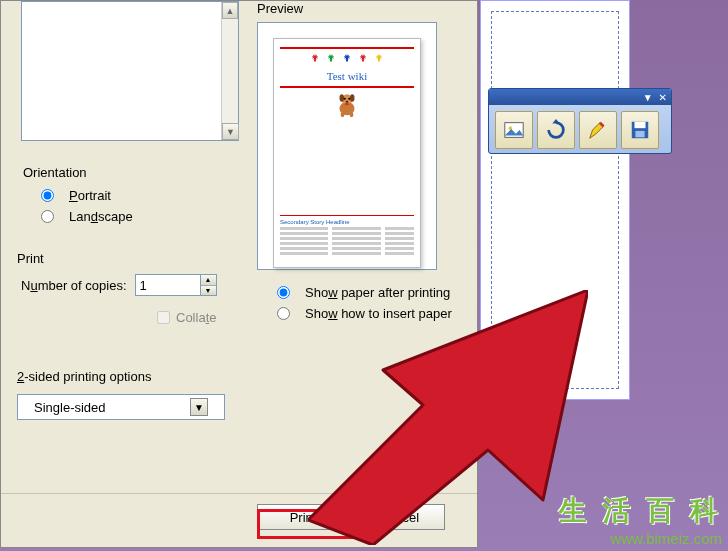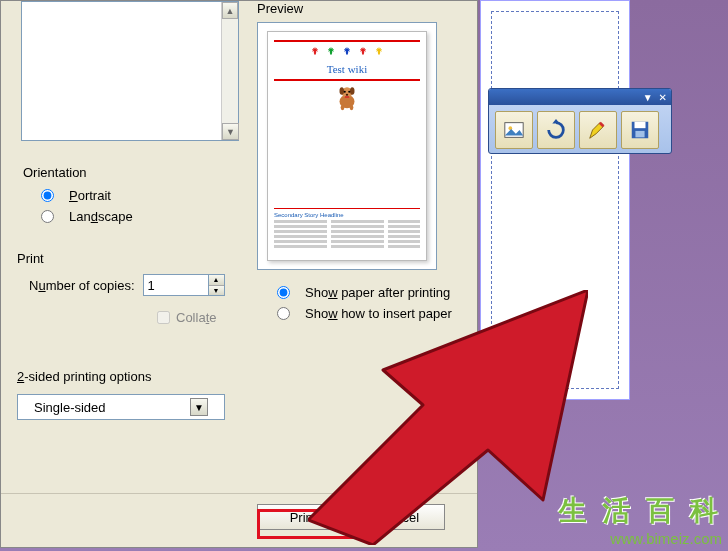--- a/index.html
+++ b/index.html
@@ -6,41 +6,41 @@
 body { font-family: Tahoma, Arial, sans-serif; font-size: 13px; background: #aa77aa; width: 728px; height: 551px; position: relative; overflow: hidden; }
 .app-bg { position: absolute; top: 0; left: 0; width: 728px; height: 551px; background: linear-gradient(to bottom, #8b6b9f 0%, #9a7db5 100%); }
 .doc-area { position: absolute; top: 0; left: 480px; width: 150px; height: 400px; background: #fff; border: 1px solid #a0a0ff; }
 .doc-border { position: absolute; top: 10px; left: 10px; right: 10px; bottom: 10px; border: 1px dashed #6078c0; }
 .dialog { position: absolute; top: 0; left: 0; width: 478px; height: 548px; background: #ece9d8; border: 1px solid #888; }
 .textarea-box { position: absolute; top: 0; left: 20px; width: 218px; height: 140px; background: #fff; border: 1px solid #7f9db9; }
 .textarea-scroll { position: absolute; right: 0; top: 0; width: 17px; height: 100%; background: #f0f0e8; border-left: 1px solid #ccc; }
 .scroll-btn { height: 17px; background: linear-gradient(#f8f8f0,#d8d8c8); border: 1px solid #aaa; display:flex; align-items:center; justify-content:center; font-size:9px; color:#666; }
 .preview-area { position: absolute; top: 0; left: 256px; width: 210px; height: 320px; }
 .preview-label { font-size: 13px; margin-bottom: 6px; }
-.preview-box { width: 180px; height: 248px; background: #fff; border: 1px solid #7f9db9; padding: 8px; display:flex; align-items:flex-start; justify-content:center; }
+.preview-box { width: 180px; height: 248px; background: #fff; border: 1px solid #7f9db9; padding: 15px; display:flex; align-items:flex-start; justify-content:center; }
 .preview-page { width: 160px; height: 230px; background: #fff; border: 1px solid #bbb; box-shadow: 2px 2px 4px rgba(0,0,0,.2); position: relative; padding:6px; }
 .preview-bar { height: 2px; background: #d00; margin-top:2px; margin-bottom:4px; }
 .hands { display:flex; justify-content:center; gap:2px; margin-bottom: 3px; }
 .hand { width:14px; height:14px; }
 .title-text { text-align:center; color:#2060c0; font-family: cursive; font-size:11px; margin-bottom:4px; }
 .dog { width:30px; height:28px; margin:4px auto 10px; position:relative; }
 .story-section { position:absolute; bottom:10px; left:6px; right:6px; }
 .story-hr { height:1.5px; background:#d00; margin-bottom:3px; }
 .story-head { color:#1a5db5; font-size:6px; margin-bottom:2px; }
 .story-cols { display:flex; gap:4px; }
 .story-col { flex:1; font-size:4px; line-height:5px; color:#333; }
 .story-col .ln { height:3px; background:#ccc; margin-bottom:2px; }
 .orientation { position: absolute; top: 164px; left: 22px; }
 .group-label { font-size: 13px; margin-bottom: 8px; }
 .radio-row { display:flex; align-items:center; gap:15px; margin:6px 0 6px 18px; }
 .radio-row input { margin:0; }
 .radio-row label { font-size:13px; }
 .underline { text-decoration: underline; }
 .copies { position:absolute; top: 250px; left: 16px; }
-.copies-row { display:flex; align-items:center; gap:8px; margin:8px 0 0 12px; }
+.copies-row { display:flex; align-items:center; gap:8px; margin:8px 0 0 4px; }
 .spin { display:inline-flex; border:1px solid #7f9db9; background:#fff; height:22px; }
 .spin input { border:none; width:64px; padding:2px 4px; font-size:13px; background:transparent; outline:none; }
 .spin-btns { display:flex; flex-direction:column; width:16px; border-left:1px solid #7f9db9; }
 .spin-btns div { flex:1; background:linear-gradient(#f8f8f0,#d8d8c8); font-size:7px; display:flex; align-items:center; justify-content:center; border-bottom:1px solid #aaa; }
 .spin-btns div:last-child{border-bottom:none;}
 .collate-row { display:flex; align-items:center; gap:6px; margin: 14px 0 0 140px; color:#888; }
 .collate-row input { accent-color:#ccc; }
 .two-sided { position:absolute; top: 368px; left: 16px; }
 .select-wrap { margin-top:10px; width: 208px; height:26px; border:1px solid #7f9db9; background:#fff; display:flex; align-items:center; padding:0 16px; justify-content:space-between; }
 .select-btn { width:18px; height:18px; background:linear-gradient(#f8f8f0,#d8d8c8); border:1px solid #888; display:flex; align-items:center; justify-content:center; font-size:10px; }

